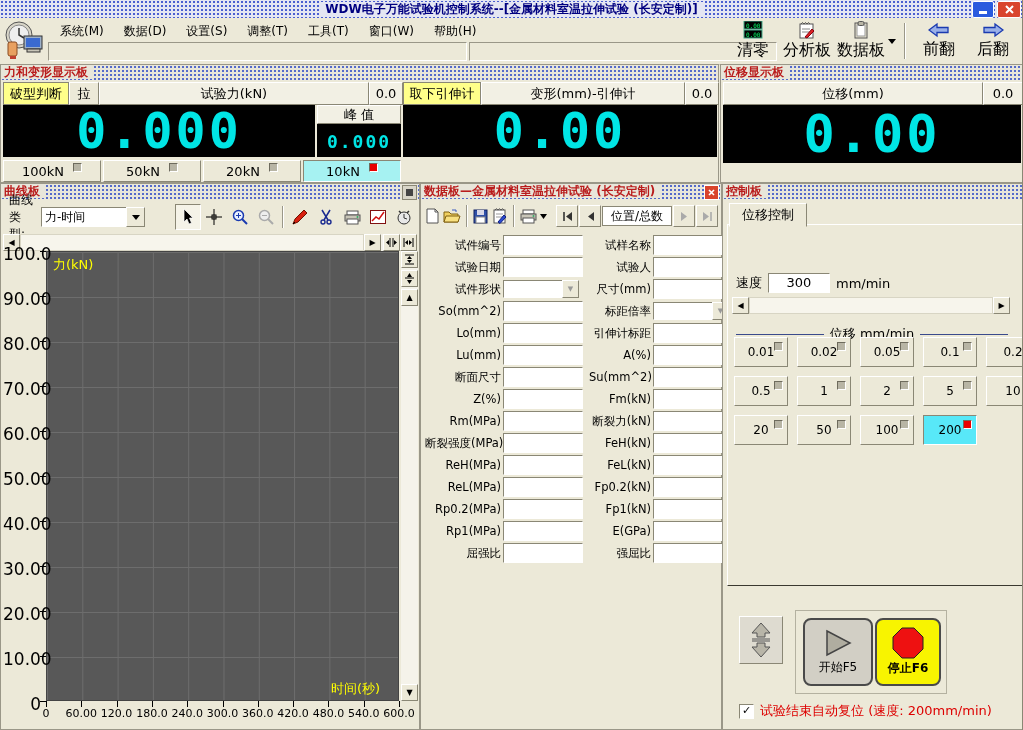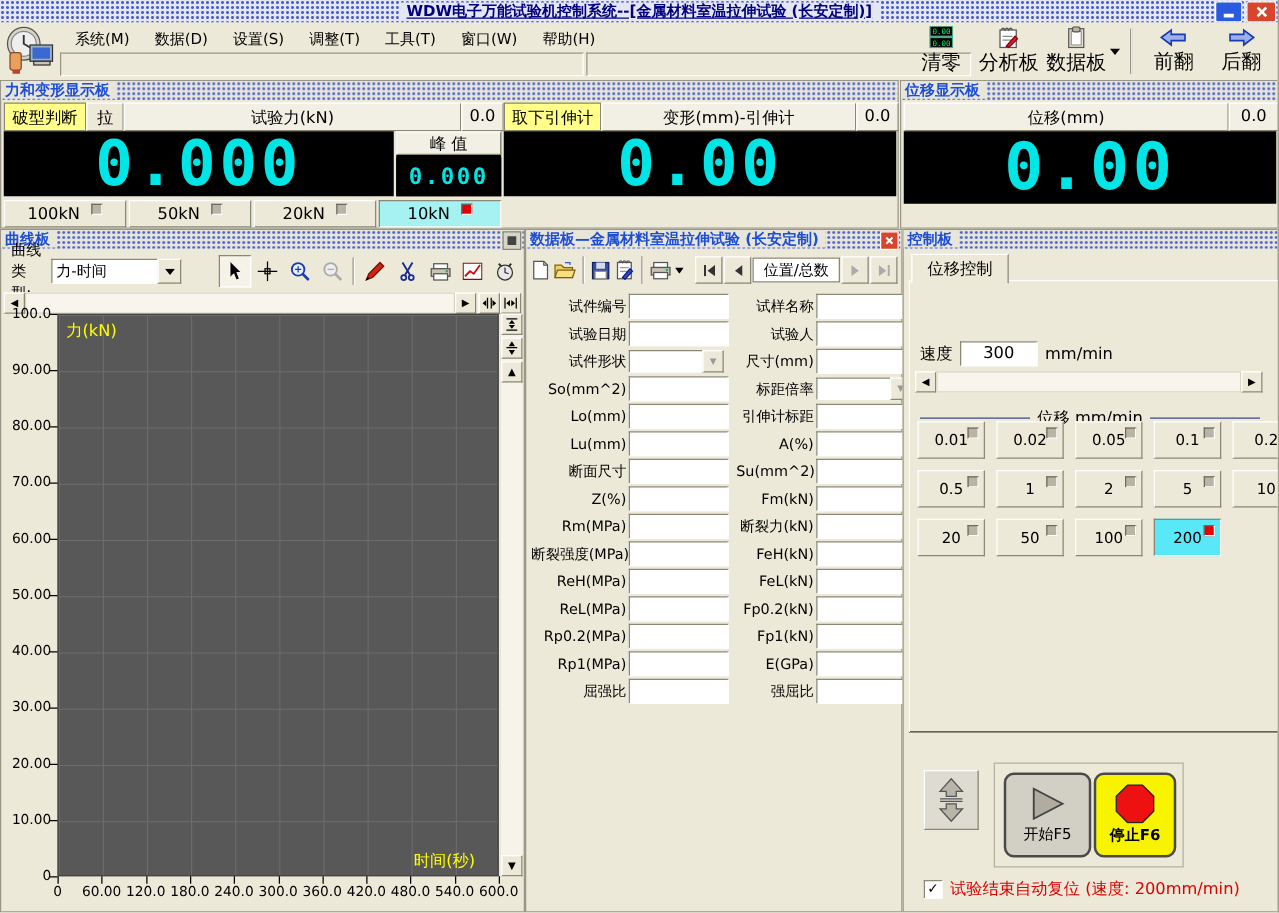--- a/index.html
+++ b/index.html
@@ -4,21 +4,21 @@
 <style>
   html,body{margin:0;padding:0;}
   body{font-family:"DejaVu Sans","Liberation Sans",sans-serif;font-size:12px;color:#000;}
   .app{position:relative;width:1023px;height:730px;background:#ece9d8;overflow:hidden;border-right:1px solid #8a8775;box-sizing:border-box;}
   
   .titlebar{position:absolute;left:0;top:0;width:1023px;height:18px;
     background-color:#e4e6f2;
     background-image:radial-gradient(circle,#4a5fd0 1px,rgba(0,0,0,0) 1.3px);
     background-size:4px 4px;display:flex;align-items:center;}
   .titlebar .title{flex:1;text-align:center;color:#000080;font-weight:bold;font-size:12px;background:transparent;}
-  .title-inner{background:#e4e6f2;padding:0 6px;text-decoration:underline;}
+  .title-inner{background:#e4e6f2;padding:0 6px;}
   .tb-btns{position:absolute;right:2px;top:1px;display:flex;gap:3px;}
   .tb-btn{width:20px;height:15px;border-radius:2px;display:flex;align-items:center;justify-content:center;border:1px solid #fff;}
   .tb-min{background:#2a5ade;}
   .tb-min .bar{width:8px;height:3px;background:#fff;margin-top:6px;}
   .tb-close{background:#d9442c;width:22px;}
   
   .menurow{position:absolute;left:0;top:18px;width:1023px;height:46px;background:#ece9d8;border-bottom:1px solid #cfccba;}
   .appicon{position:absolute;left:2px;top:2px;width:44px;height:40px;}
   .menubar{position:absolute;left:50px;top:3px;height:19px;display:flex;}
   .menu-item{padding:2px 10px;cursor:default;}
@@ -26,21 +26,21 @@
   .bar1{left:48px;width:417px;}
   .bar2{left:469px;width:306px;}
   .main-toolbar{position:absolute;right:3px;top:2px;height:42px;display:flex;align-items:center;}
   .tool-big{width:54px;height:40px;display:flex;flex-direction:column;align-items:center;justify-content:center;gap:1px;}
   .tool-big .lbl{font-size:16px;}
   .tool-caret{width:10px;height:40px;display:flex;align-items:center;color:#000;font-size:8px;}
   .tool-sep{width:1px;height:36px;background:#9a9788;border-right:1px solid #fff;margin:0 6px;}
   
   .caption{position:absolute;left:0;top:0;right:0;height:15px;
     background-color:#e8e6da;background-image:radial-gradient(circle,rgba(58,85,200,.85) 1px,rgba(0,0,0,0) 1.25px);
-    background-size:4px 4px;color:#1d4ed8;font-weight:bold;font-size:12px;line-height:15px;white-space:nowrap;}
+    background-size:4px 4px;color:#b91c1c;font-weight:bold;font-size:12px;line-height:15px;white-space:nowrap;}
   .caption .cap-text{background:#e8e6da;padding:0 5px 0 3px;}
   .panel{position:absolute;background:#ece9d8;border:1px solid #9a9788;box-sizing:border-box;}
   .raised{background:#f2f0e4;border:1px solid;border-color:#fff #8a8775 #8a8775 #fff;}
   .hdrbar{display:flex;align-items:center;justify-content:center;font-size:13px;}
   .ylab{background:#ffff8a;border:1px solid #8a8775;display:flex;align-items:center;justify-content:center;font-size:13px;}
   .display{background:#000;display:flex;align-items:center;justify-content:center;}
   .seg{font-family:"DejaVu Sans Mono","Liberation Mono",monospace;font-weight:bold;color:#00e5e5;letter-spacing:3px;}
   .rangebtn{position:relative;flex:1;margin-right:2px;background:#ece9d8;border:1px solid;border-color:#fff #8a8775 #8a8775 #fff;
     display:flex;align-items:center;justify-content:center;font-size:13px;}
   .rangebtn:last-child{margin-right:0;}
@@ -55,21 +55,21 @@
   .tbtn{width:24px;height:24px;display:flex;align-items:center;justify-content:center;border:1px solid transparent;}
   .tbtn.pressed{border-color:#8a8775 #fff #fff #8a8775;background:#f5f3e8;}
   .vsep{width:1px;height:22px;background:#9a9788;border-right:1px solid #fff;margin:0 3px;}
   .hscroll{position:absolute;left:2px;top:50px;right:2px;height:17px;display:flex;background:#f5f3ea;}
   .sbtn{width:17px;height:17px;background:#ece9d8;border:1px solid;border-color:#fff #8a8775 #8a8775 #fff;display:flex;align-items:center;justify-content:center;font-size:8px;box-sizing:border-box;}
   .strack{flex:1;background:#f7f5ec;border:1px solid #d8d5c4;box-sizing:border-box;}
   .plot{position:absolute;left:45px;top:67px;width:353px;height:450px;background:#585858;
     background-image:linear-gradient(to right,#6d6d6d 1px,rgba(0,0,0,0) 1px),linear-gradient(to bottom,#6d6d6d 1px,rgba(0,0,0,0) 1px);
     background-size:35.3px 45px;border:1px solid #444;box-sizing:border-box;}
   .axis-title{position:absolute;color:#ffff00;font-size:13px;}
-  .ytick{position:absolute;right:calc(100% - 40px);width:38px;text-align:right;font-size:11px;}
+  .ytick{position:absolute;right:calc(100% - 40px);width:38px;text-align:right;font-size:17px;}
   .ydash{position:absolute;left:39px;width:6px;height:1px;background:#000;}
   .xtick{position:absolute;transform:translateX(-50%);font-size:11px;white-space:nowrap;}
   .xdash{position:absolute;width:1px;height:6px;background:#000;}
   .vscroll{position:absolute;left:400px;top:67px;width:17px;height:450px;background:#f5f3ea;}
   .vscroll .sbtn{width:17px;}
   
   .dtoolbar{position:absolute;left:3px;top:18px;right:3px;height:28px;display:flex;align-items:center;gap:2px;}
   .dtb{width:22px;height:22px;display:flex;align-items:center;justify-content:center;}
   .navbtn{width:20px;height:20px;background:#ece9d8;border:1px solid;border-color:#fff #8a8775 #8a8775 #fff;display:flex;align-items:center;justify-content:center;}
   .navbox{width:70px;height:20px;background:#fff;border:1px solid #8a8775;display:flex;align-items:center;justify-content:center;font-size:12px;box-sizing:border-box;}

